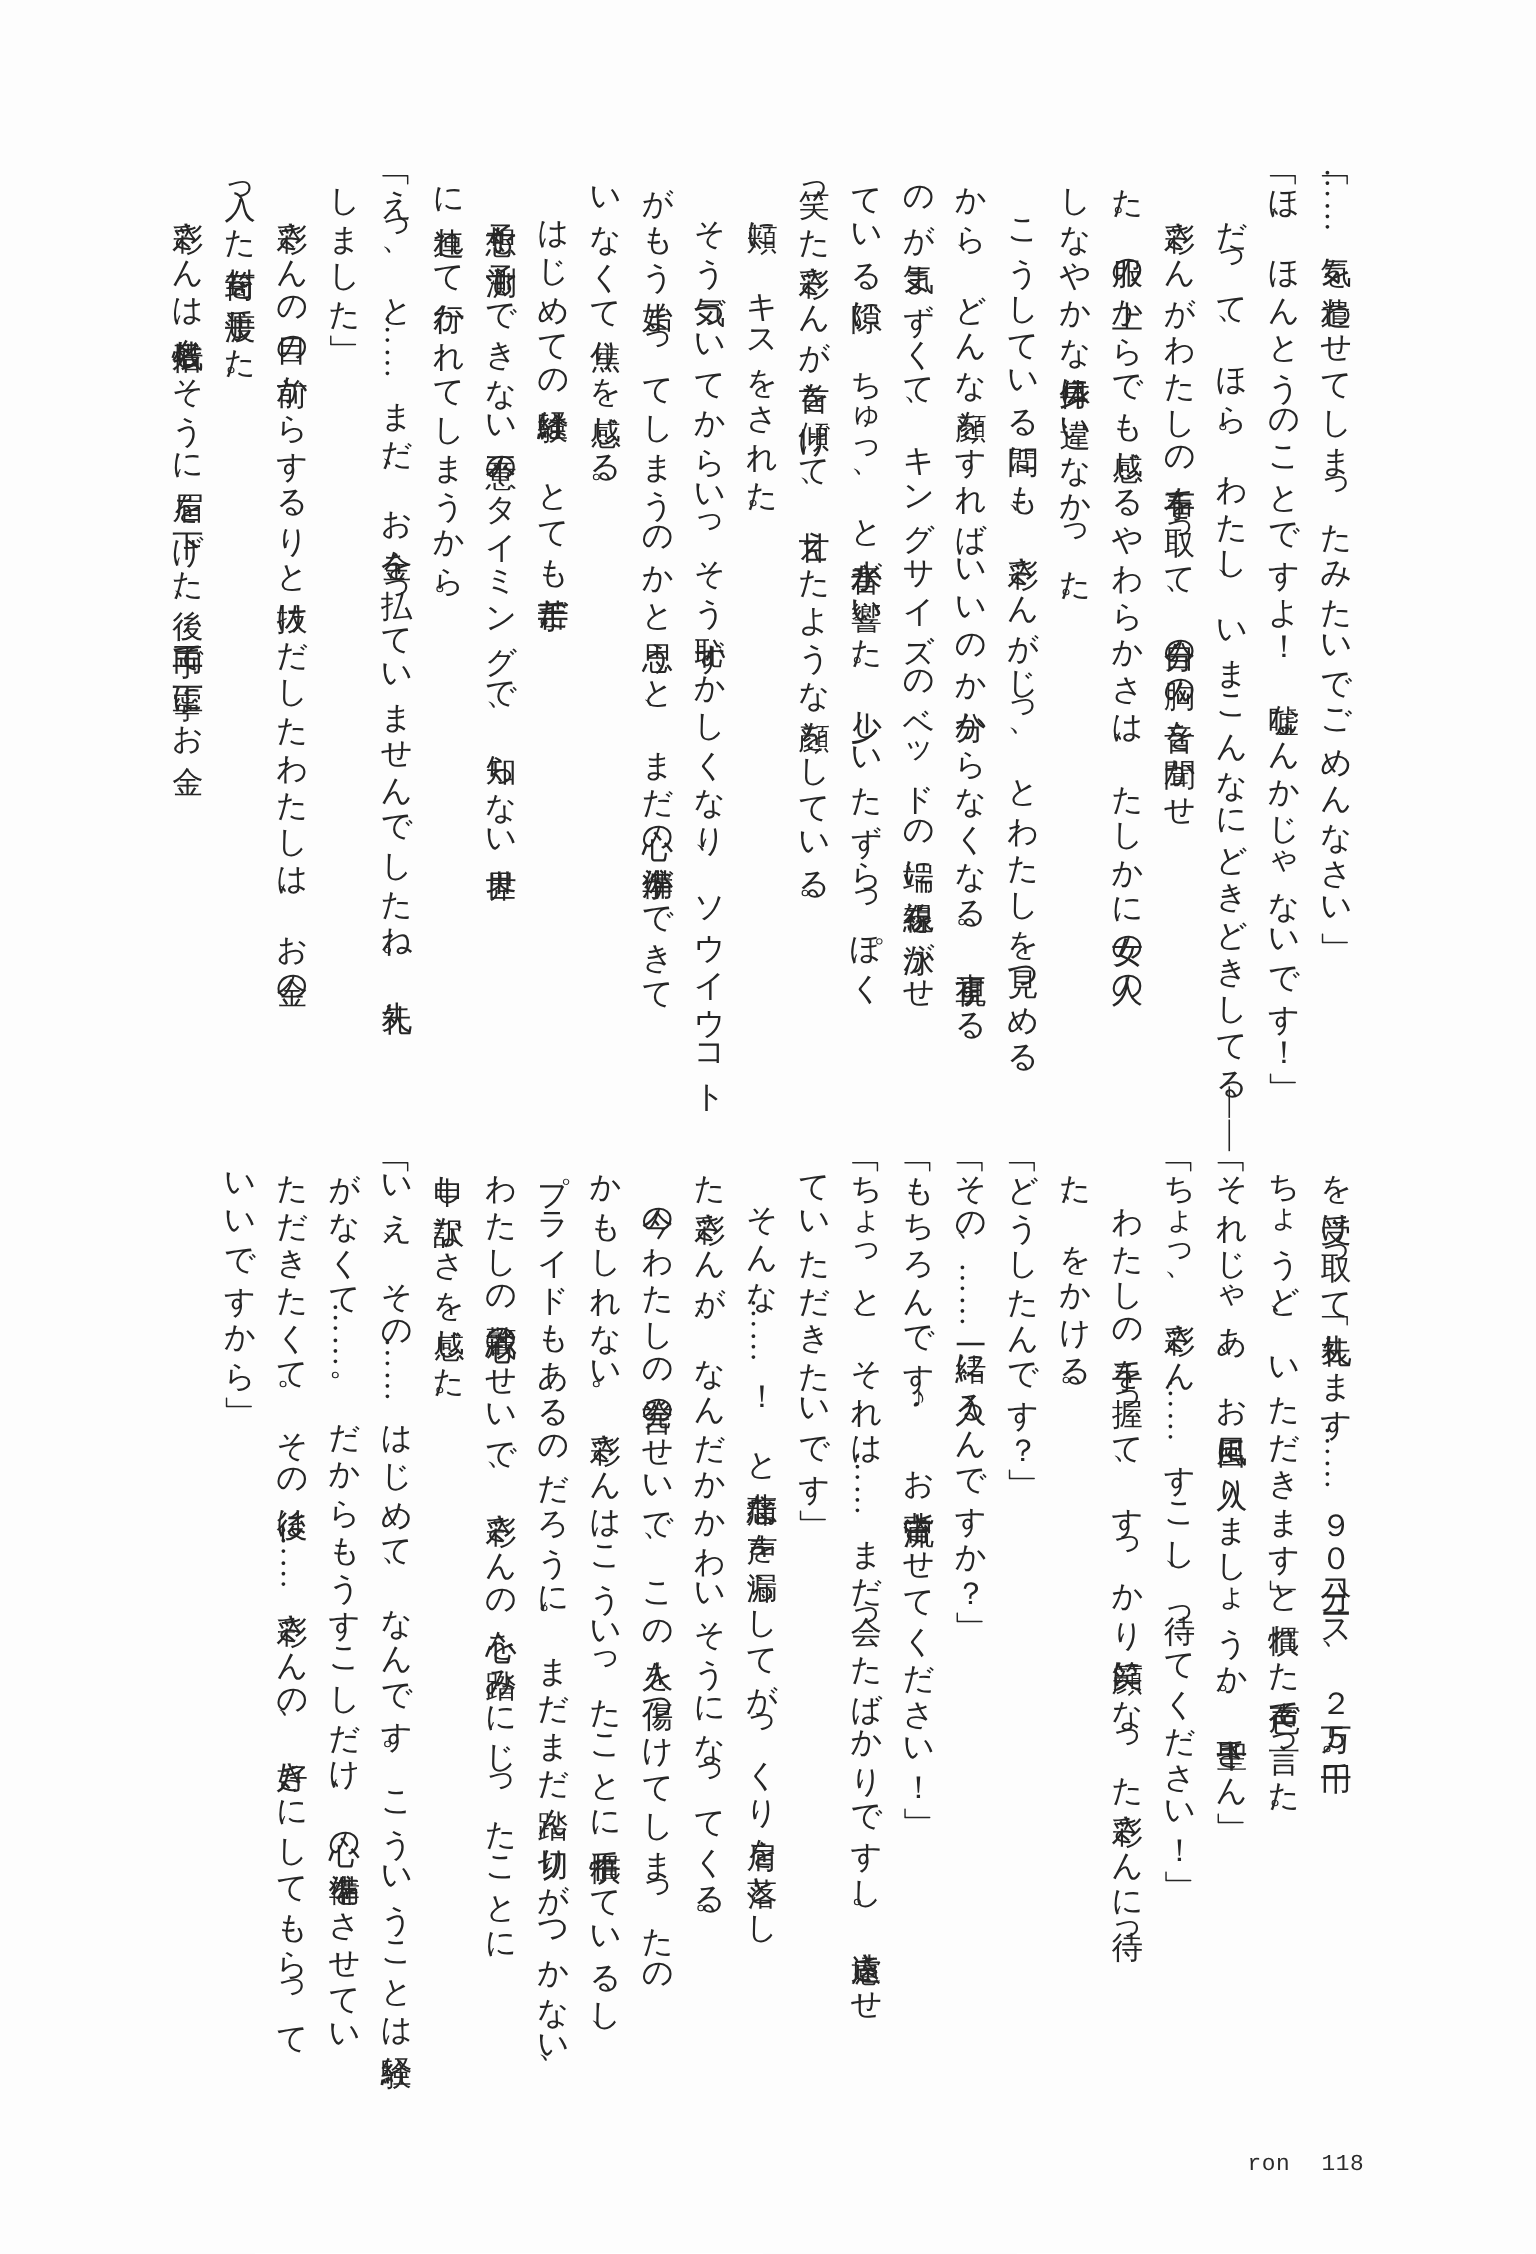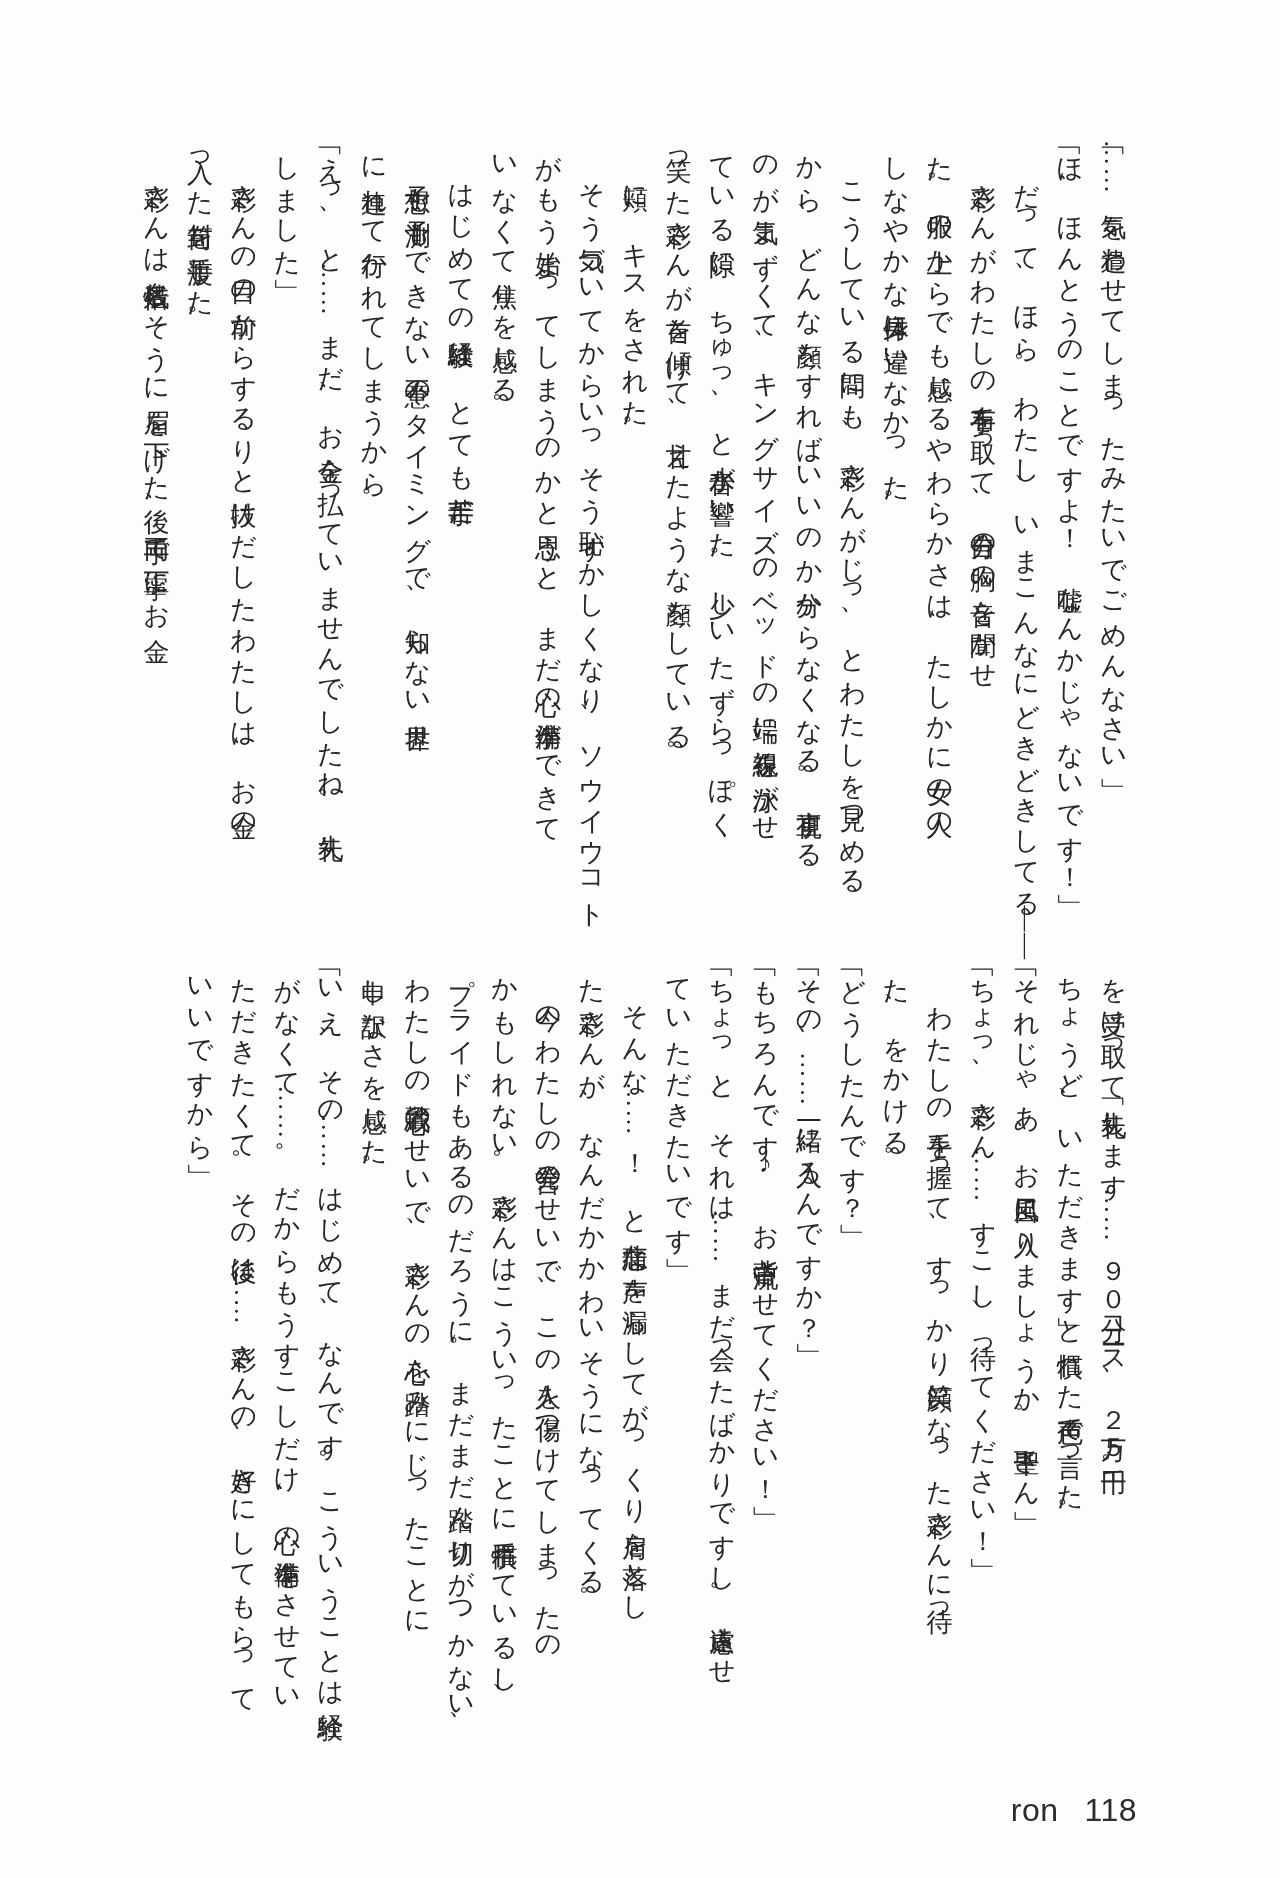--- a/index.html
+++ b/index.html
@@ -37,22 +37,22 @@
   }
   .block-bottom {
     top: 960px;
     right: 145px;
     height: 772px;
   }
   .footer {
     position: absolute;
     top: 1792px;
     right: 143px;
-    font-family: Liberation Sans, sans-serif;
-    font-size: 32px;
+    font-family: Liberation Mono, monospace;
+    font-size: 19px;
     color: #2b2b2b;
     letter-spacing: 0.5px;
   }
   .footer .circle {
     margin-right: 26px;
   }
 </style>
 </head>
 <body>
 

